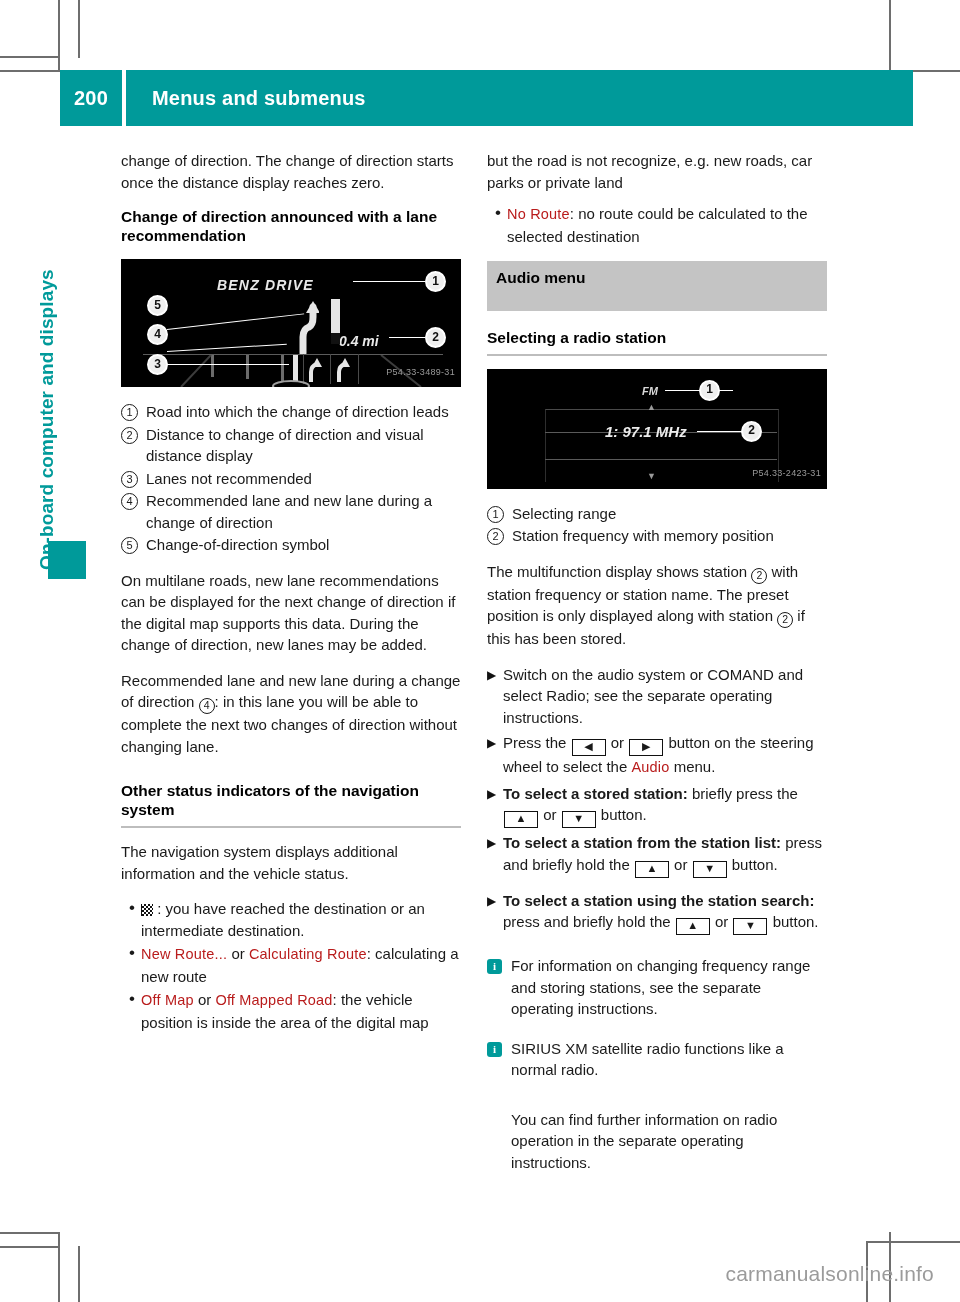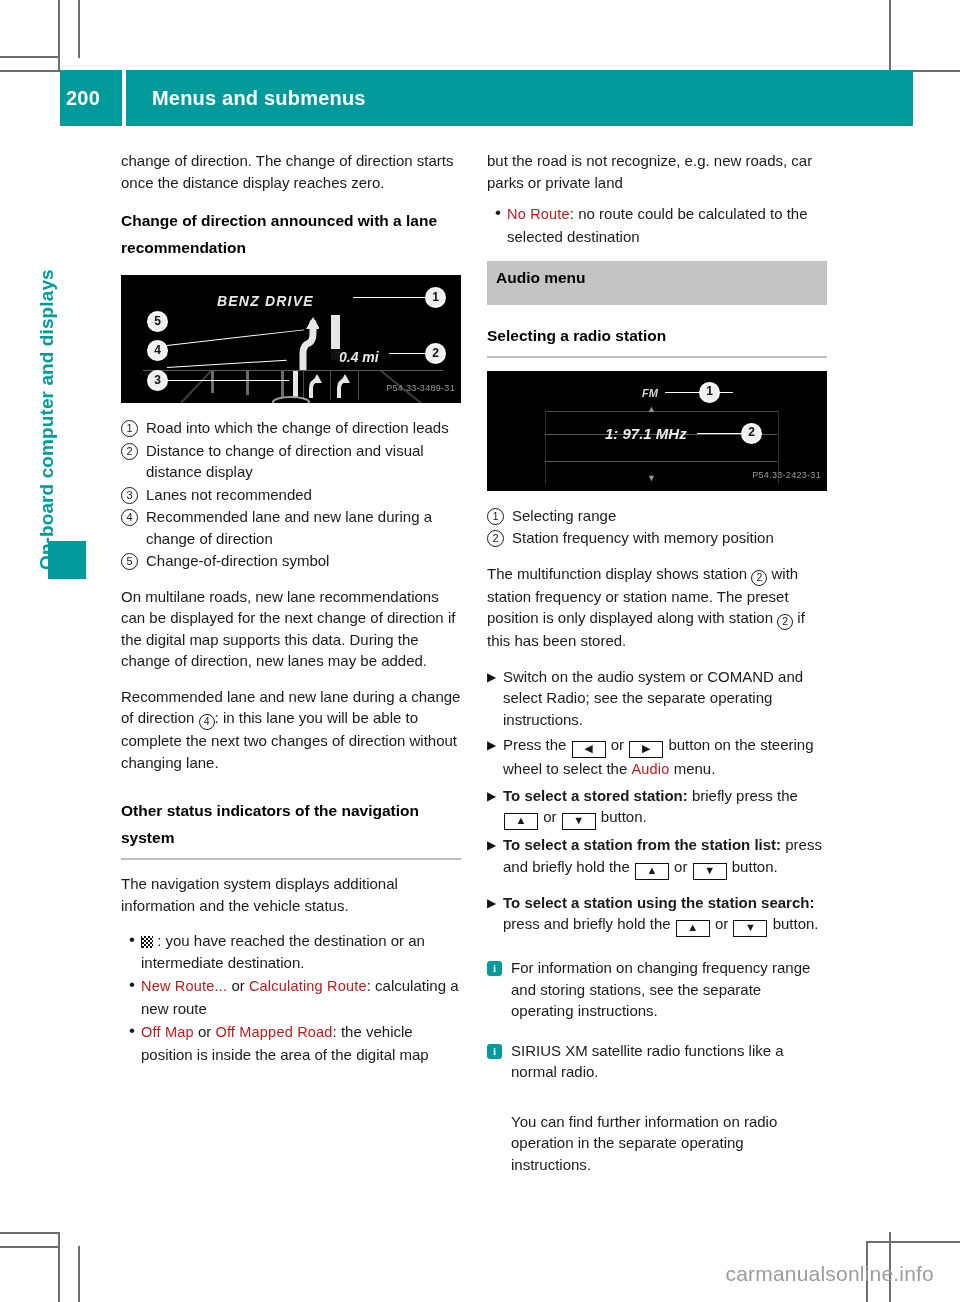--- a/index.html
+++ b/index.html
@@ -28,21 +28,21 @@
     top: 70px;
     width: 853px;
     height: 56px;
     background: #009a9a;
     display: flex;
     align-items: center;
   }
   .header-page {
     width: 62px;
     text-align: left;
-    padding-left: 6px;
+    padding-left: 14px;
     box-sizing: border-box;
     color: #ffffff;
     font-size: 20px;
     font-weight: bold;
     letter-spacing: .2px;
   }
   .header-divider {
     width: 4px;
     height: 56px;
     background: #ffffff;
@@ -96,33 +96,33 @@
   .col-left  { left: 121px; }
   .col-right { left: 487px; }
 
   p { margin: 0 0 14px 0; }
   p.tight { margin-bottom: 10px; }
 
   h3.sub {
     font-size: 15.5px;
     font-weight: bold;
     margin: 4px 0 14px 0;
-    line-height: 27px;
+    line-height: 19px;
     color: #000;
   }
   h3.sub.rule {
     border-bottom: 2px solid #bdbdbd;
     padding-bottom: 7px;
     margin-bottom: 13px;
   }
   .section-bar {
     background: #c4c4c4;
     font-size: 15.5px;
     font-weight: bold;
-    padding: 6px 9px 16px 9px;
+    padding: 6px 9px 22px 9px;
     margin: 5px 0 17px 0;
     color: #000;
   }
 
   
   .figure {
     width: 340px;
     height: 128px;
     background: #000;
     position: relative;

